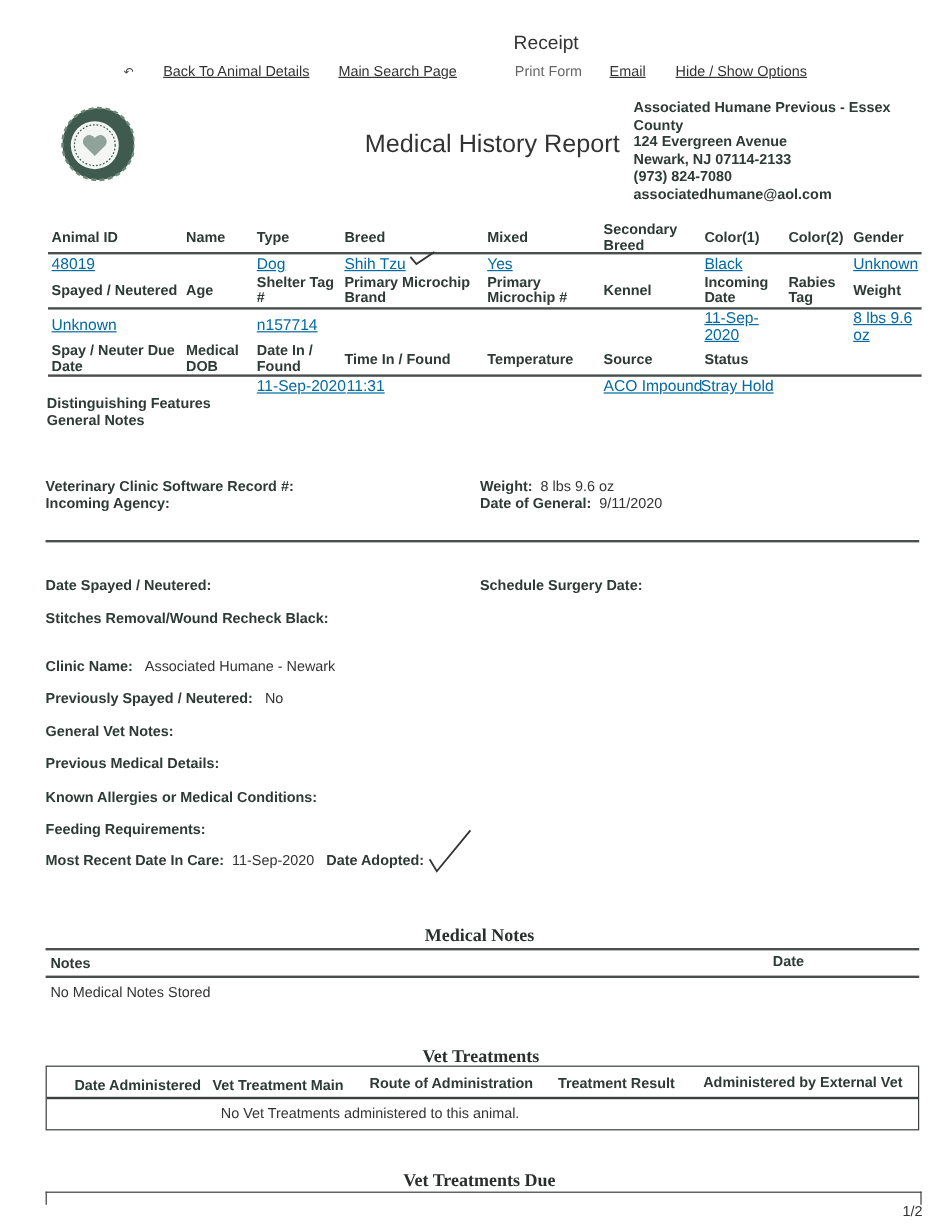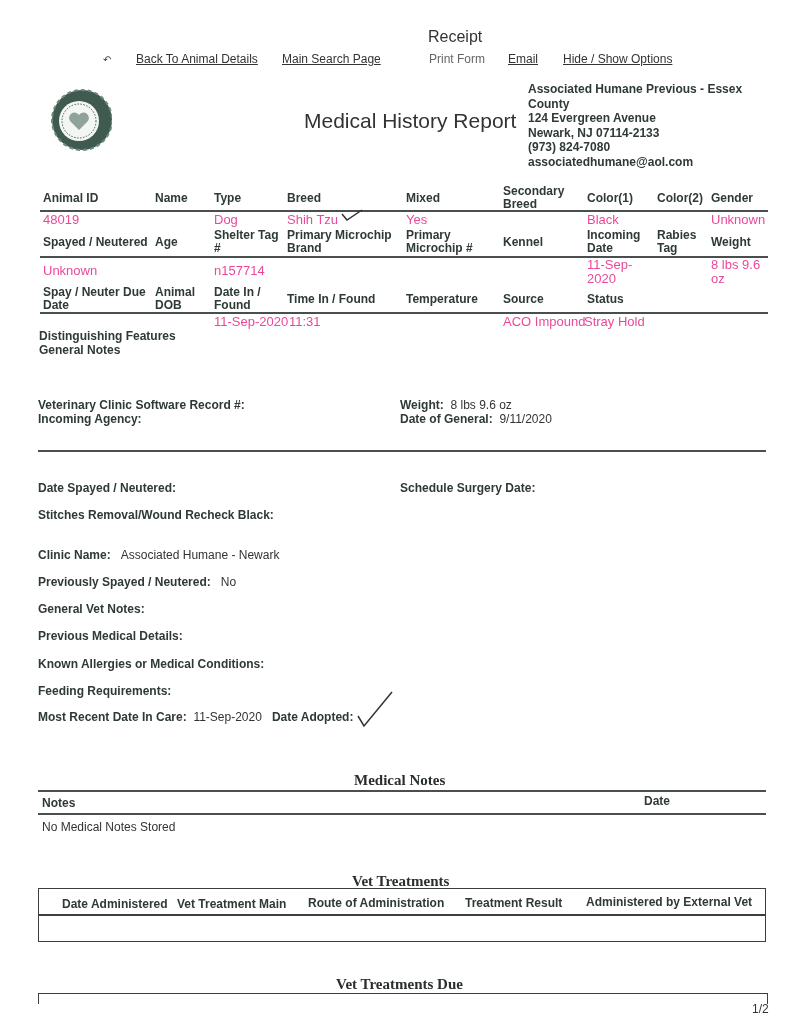--- a/index.html
+++ b/index.html
@@ -8,21 +8,21 @@
   .abs { position:absolute; }
   .receipt { left:428px; top:28px; font-size:16px; color:#333; }
   .navrow { top:52px; left:0; width:790px; height:18px; font-size:12px; }
   .navrow a { position:absolute; color:#333; text-decoration:underline; cursor:pointer; }
   .navrow .plain { text-decoration:none; color:#666; }
   .back-icon { left:103px; top:2px; font-size:10px; color:#444; }
   .logo { left:46px; top:88px; width:66px; height:66px; }
   .title { left:304px; top:109px; font-size:21px; color:#333; }
   .org { left:528px; top:82px; font-size:12px; font-weight:bold; line-height:14.5px; color:#2e3a36; }
   .hdr { font-size:12px; font-weight:bold; line-height:13px; color:#2e3a36; }
-  .val { font-size:13px; line-height:14px; color:#ec4899; }
+  .val { font-size:13px; line-height:14px; color:#0369a1;text-decoration:underline; }
   .rule { height:2px; background:#4a4f4d; }
   .lbl { font-size:12px; font-weight:bold; color:#2e3a36; }
   .lv { font-size:12px; color:#333; font-weight:normal; }
   .sec-title { font-family:"Liberation Serif", serif; font-weight:bold; font-size:15px; color:#2a2f2d; }
   .small { font-size:12px; color:#333; }
   .box { border:1.5px solid #3a3f3d; }
 </style>
 </head>
 <body>
 
@@ -91,21 +91,21 @@
   <div class="abs hdr" style="left:657px;top:229px;width:45px">Rabies Tag</div>
   <div class="abs hdr" style="left:711px;top:236px">Weight</div>
   <div class="abs rule" style="left:40px;top:256px;width:728px"></div>
 
   <div class="abs val" style="left:43px;top:264px">Unknown</div>
   <div class="abs val" style="left:214px;top:264px">n157714</div>
   <div class="abs val" style="left:587px;top:258px;width:50px">11-Sep-2020</div>
   <div class="abs val" style="left:711px;top:258px;width:56px">8 lbs 9.6 oz</div>
 
   <div class="abs hdr" style="left:43px;top:286px;width:105px">Spay / Neuter Due Date</div>
-  <div class="abs hdr" style="left:155px;top:286px;width:50px">Animal DOB</div>
+  <div class="abs hdr" style="left:155px;top:286px;width:50px">Medical DOB</div>
   <div class="abs hdr" style="left:214px;top:286px;width:60px">Date In / Found</div>
   <div class="abs hdr" style="left:287px;top:293px">Time In / Found</div>
   <div class="abs hdr" style="left:406px;top:293px">Temperature</div>
   <div class="abs hdr" style="left:503px;top:293px">Source</div>
   <div class="abs hdr" style="left:587px;top:293px">Status</div>
   <div class="abs rule" style="left:40px;top:312px;width:728px"></div>
 
   <div class="abs val" style="left:214px;top:315px">11-Sep-2020</div>
   <div class="abs val" style="left:289px;top:315px">11:31</div>
   <div class="abs val" style="left:503px;top:315px">ACO Impound</div>
@@ -147,18 +147,19 @@
 <div class="abs small" style="left:42px;top:820px">No Medical Notes Stored</div>
 
 <div class="abs sec-title" style="left:352px;top:873px">Vet Treatments</div>
 <div class="abs box" style="left:38px;top:888px;width:726px;height:52px">
   <div class="abs lbl" style="left:23px;top:8px">Date Administered</div>
   <div class="abs lbl" style="left:138px;top:8px">Vet Treatment Main</div>
   <div class="abs lbl" style="left:269px;top:7px">Route of Administration</div>
   <div class="abs lbl" style="left:426px;top:7px">Treatment Result</div>
   <div class="abs lbl" style="left:547px;top:6px">Administered by External Vet</div>
   <div class="abs" style="left:0;top:25px;width:726px;height:1.5px;background:#3a3f3d"></div>
+  <div class="abs small" style="left:145px;top:32px">No Vet Treatments administered to this animal.</div>
 </div>
 
 <div class="abs sec-title" style="left:336px;top:976px">Vet Treatments Due</div>
 <div class="abs" style="left:38px;top:993px;width:728px;height:10px;border-top:1.5px solid #3a3f3d;border-left:1.5px solid #3a3f3d;border-right:1.5px solid #3a3f3d"></div>
 
 <div class="abs small" style="left:752px;top:1002px">1/2</div>
 
 </body></html>

